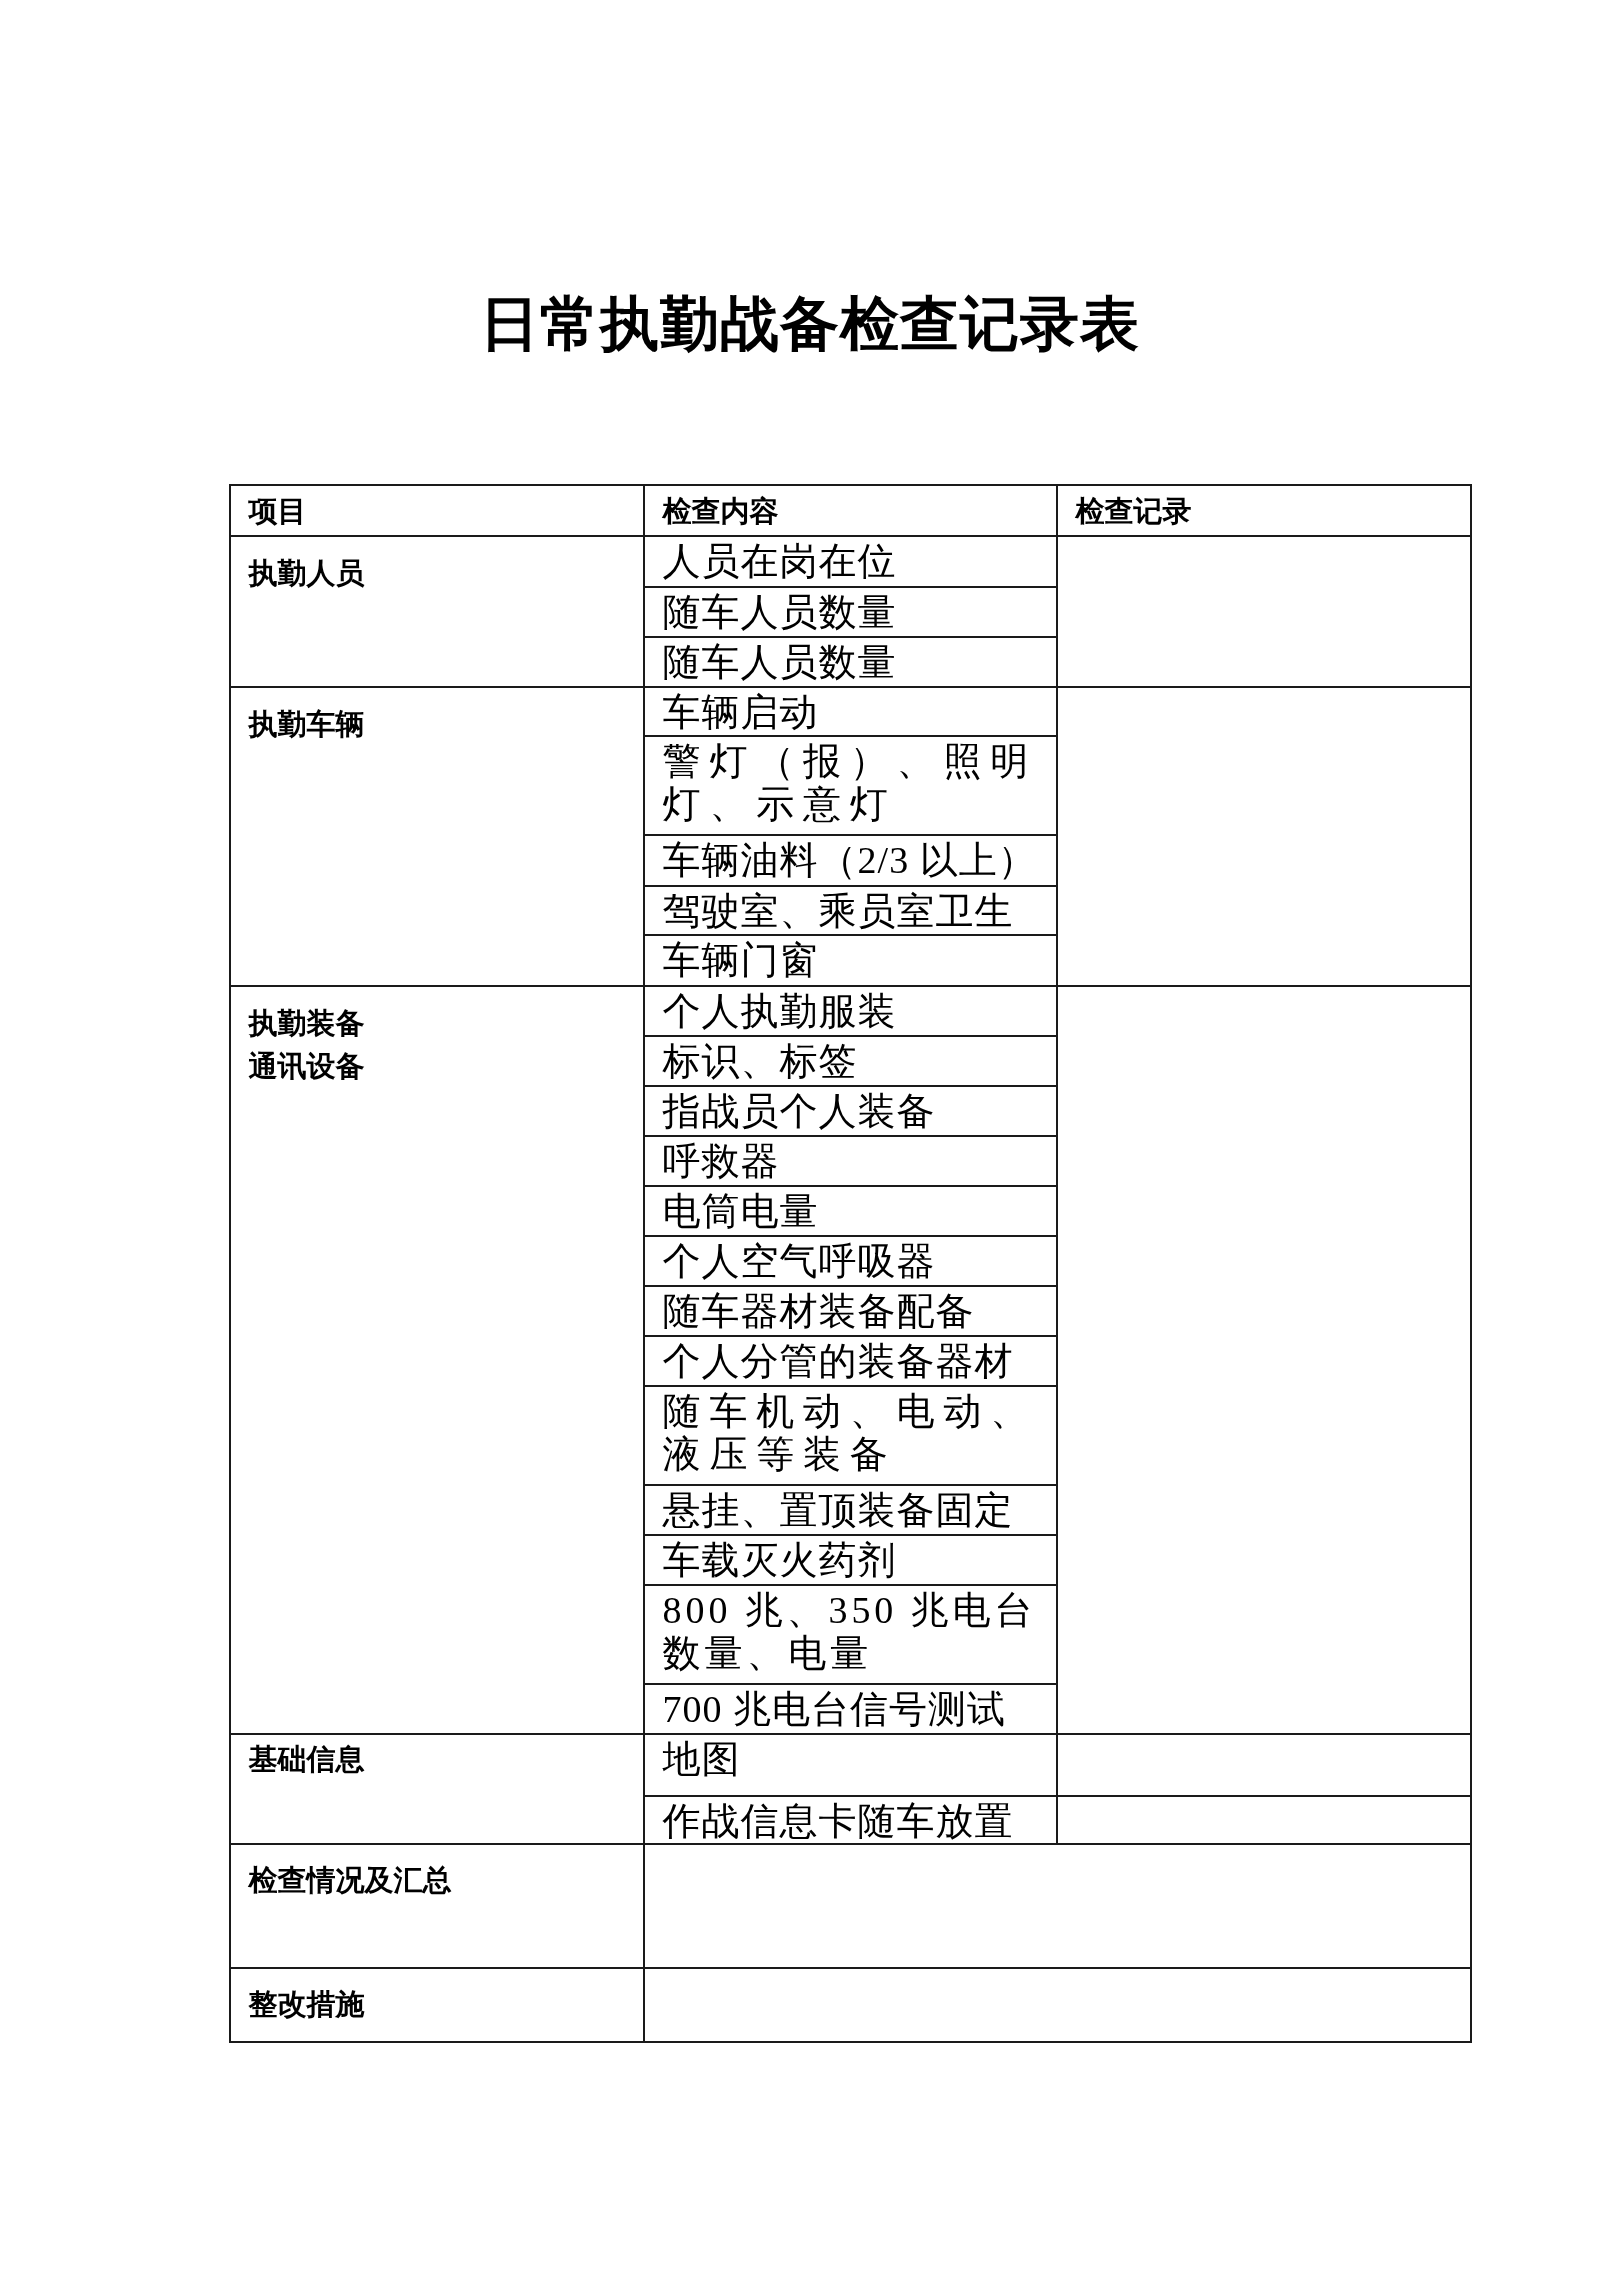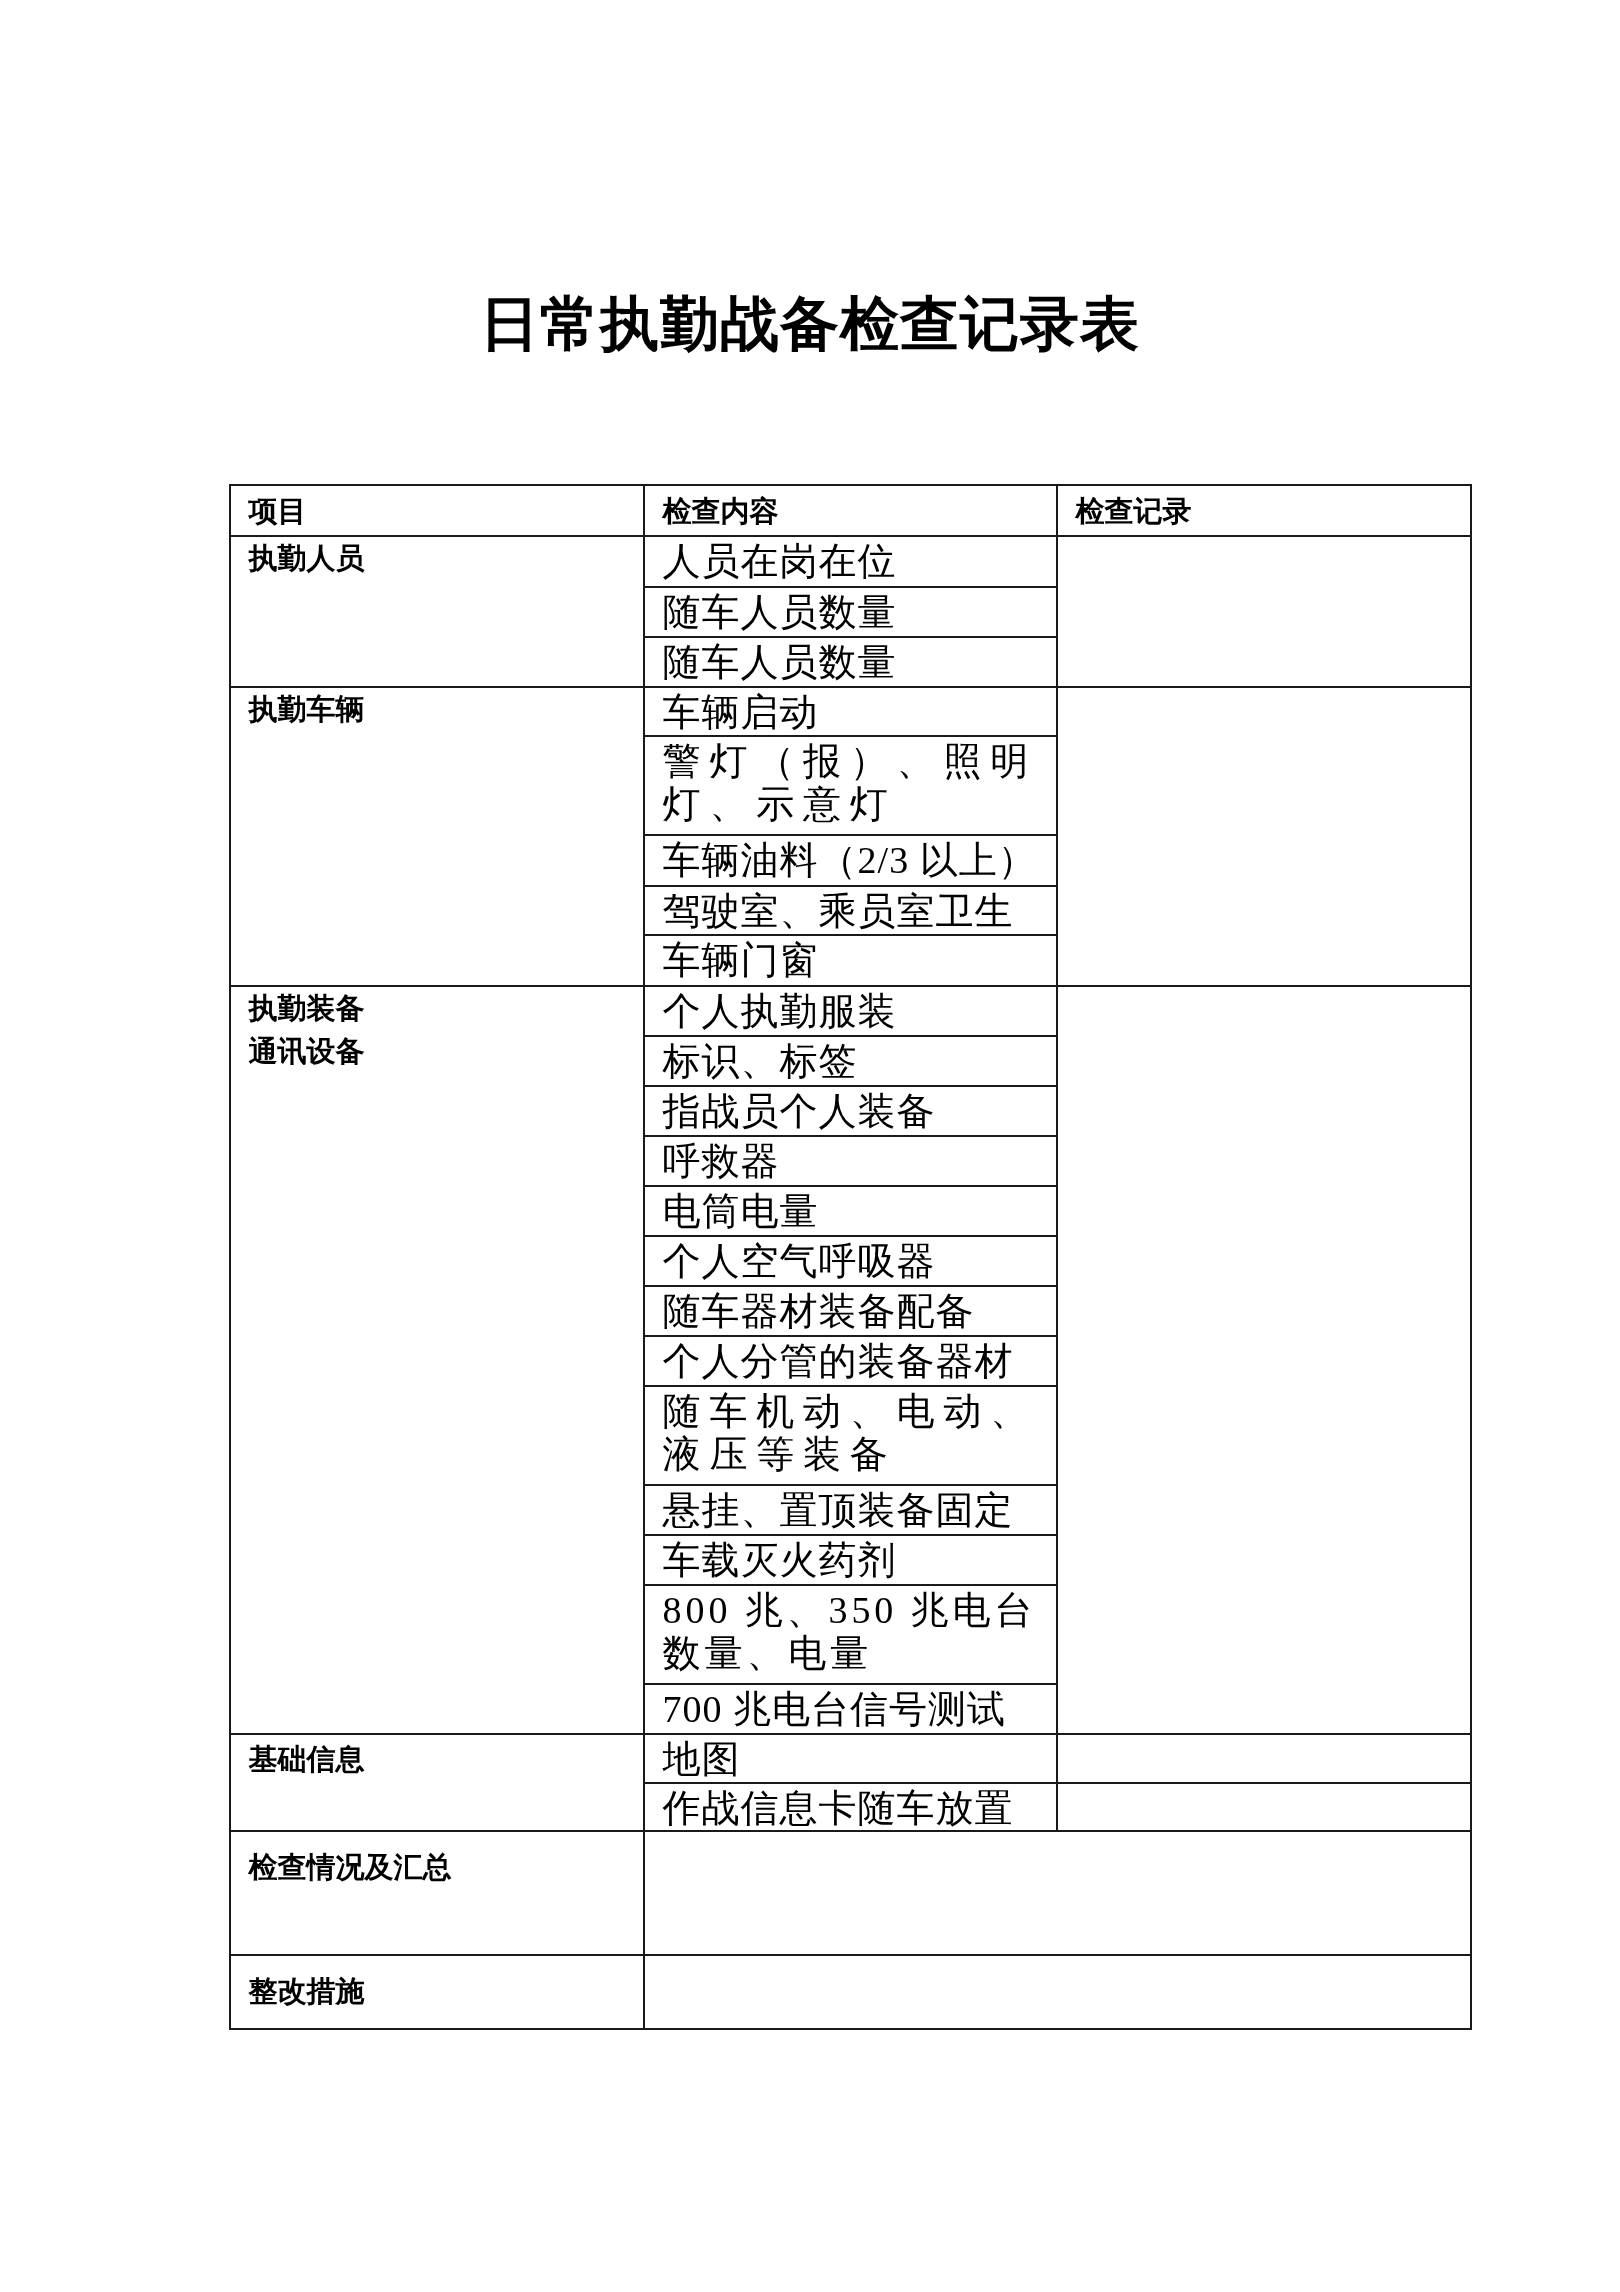--- a/index.html
+++ b/index.html
@@ -24,21 +24,21 @@
     font-size:29px; line-height:43px; padding-top:2.9px;
   }
   .hdr td { height:50px; }
   .hdr .lbl { line-height:47px; padding-top:2px; }
   .item {
     font-family:"Liberation Serif","DejaVu Serif",serif; font-size:38px;
     line-height:43px; padding-top:2.9px; letter-spacing:1px;
   }
   .item.wrap { letter-spacing:8.8px; line-height:43px; padding-right:7.8px; }
   td.mid { vertical-align:middle; }
-  td.group-label .lbl { padding-top:0; }
+  td.group-label .lbl { padding-top:15px; }
   td.summary-label .lbl { padding-top:13.7px; }
 </style>
 </head>
 <body>
 
 <div class="title">日常执勤战备检查记录表</div>
 
 <table class="rec">
   <colgroup>
       <col class="c1">
@@ -172,21 +172,21 @@
       <td>
           <div class="item wrap" style="letter-spacing:3.9px">800 兆、350 兆电台数量、电量</div>
         </td>
     </tr>
     <tr style="height:50px">
       <td>
           <div class="item">700 兆电台信号测试</div>
         </td>
     </tr>
 
-    <tr style="height:49px">
+    <tr style="height:62px">
       <td rowspan="2" class="group-label">
         <div class="lbl" style="padding-top:2.9px">基础信息</div>
       </td>
       <td>
           <div class="item">地图</div>
         </td>
       <td></td>
     </tr>
     <tr style="height:35px">
       <td>

